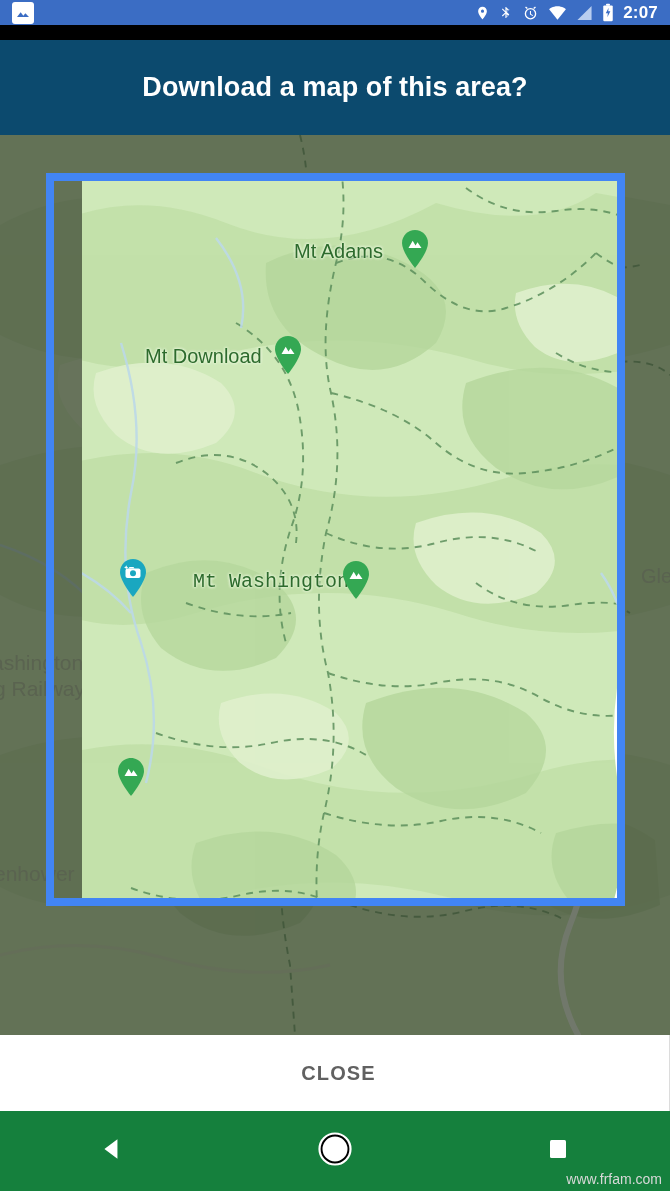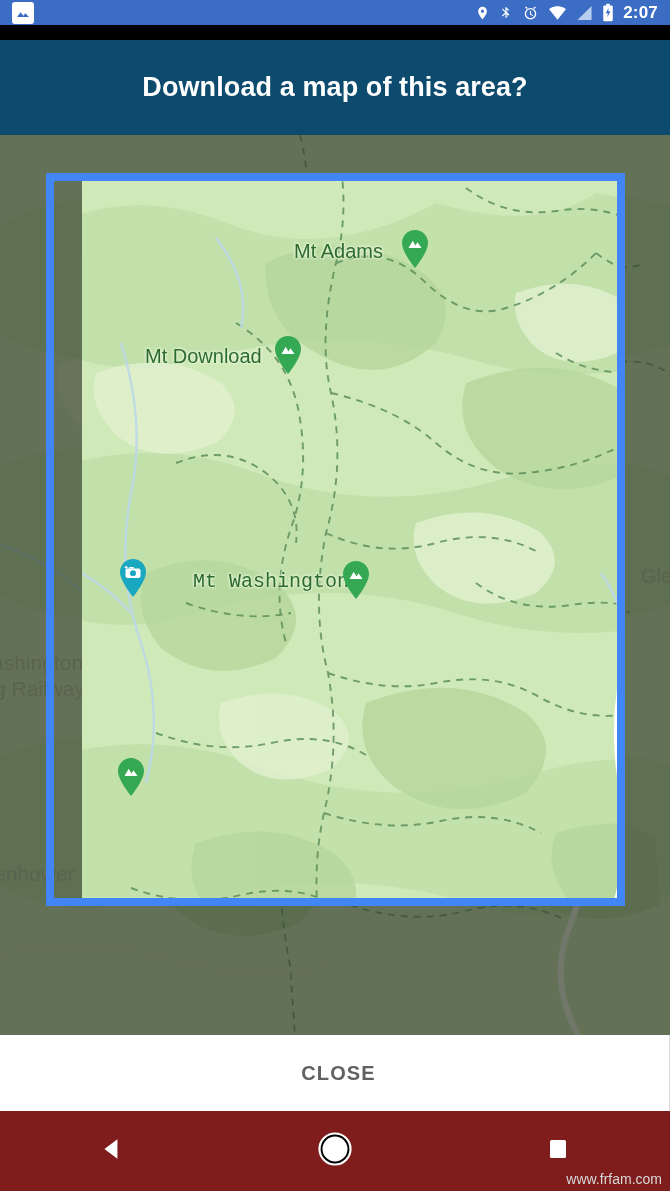--- a/index.html
+++ b/index.html
@@ -74,21 +74,21 @@
     color:#616161; font-size:20px; font-weight:600; letter-spacing:1.1px;
     cursor:pointer; background:#fff; border:none;
     font-family:"Liberation Sans", sans-serif;
     margin-left:8px;
   }
   .btn-divider { width:1px; background:#dcdcdc; }
 
   
   .navbar {
     position:absolute; left:0; top:1111px; width:670px; height:80px;
-    background:#7f1d1d; display:flex; align-items:center;
+    background:#15803d; display:flex; align-items:center;
   }
   .nav-btn { flex:1; display:flex; align-items:center; justify-content:center; }
   .watermark {
     position:absolute; right:8px; bottom:4px; color:#d8d8d8;
     font-size:14px; font-family:"Liberation Sans", sans-serif;
   }
 </style>
 </head>
 <body>
 

